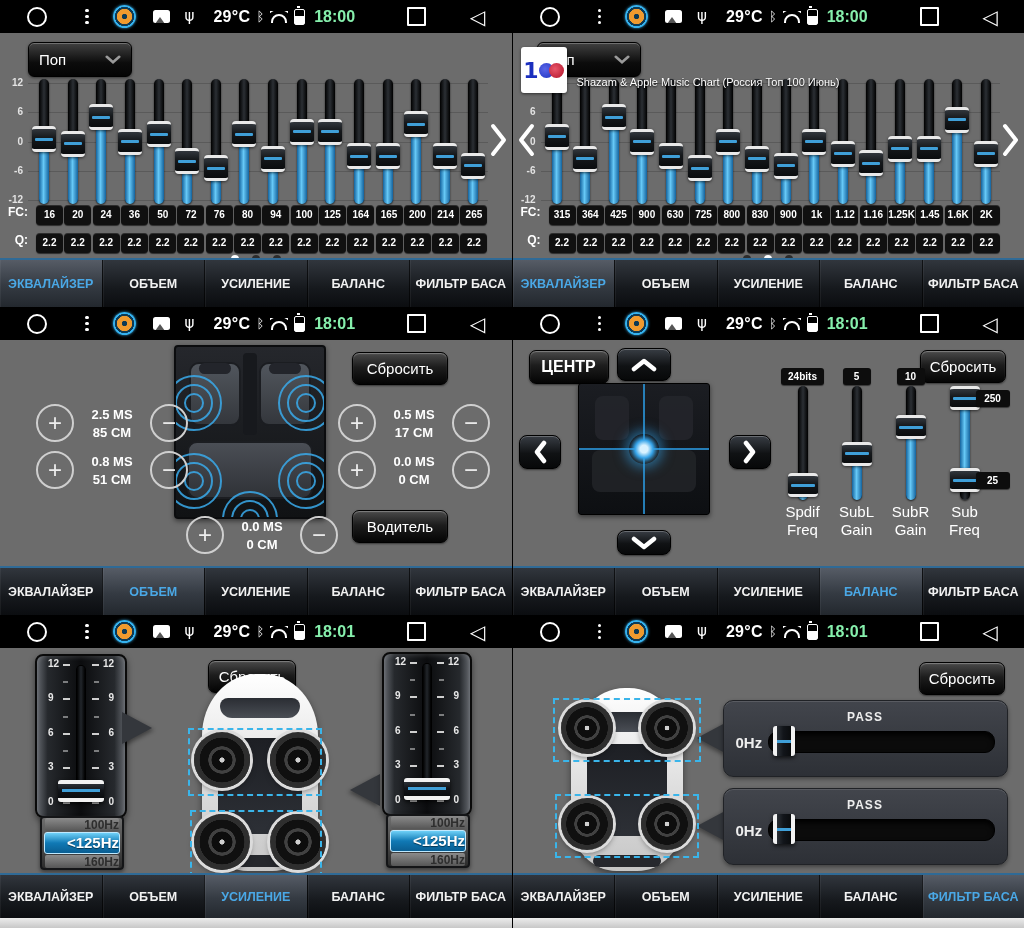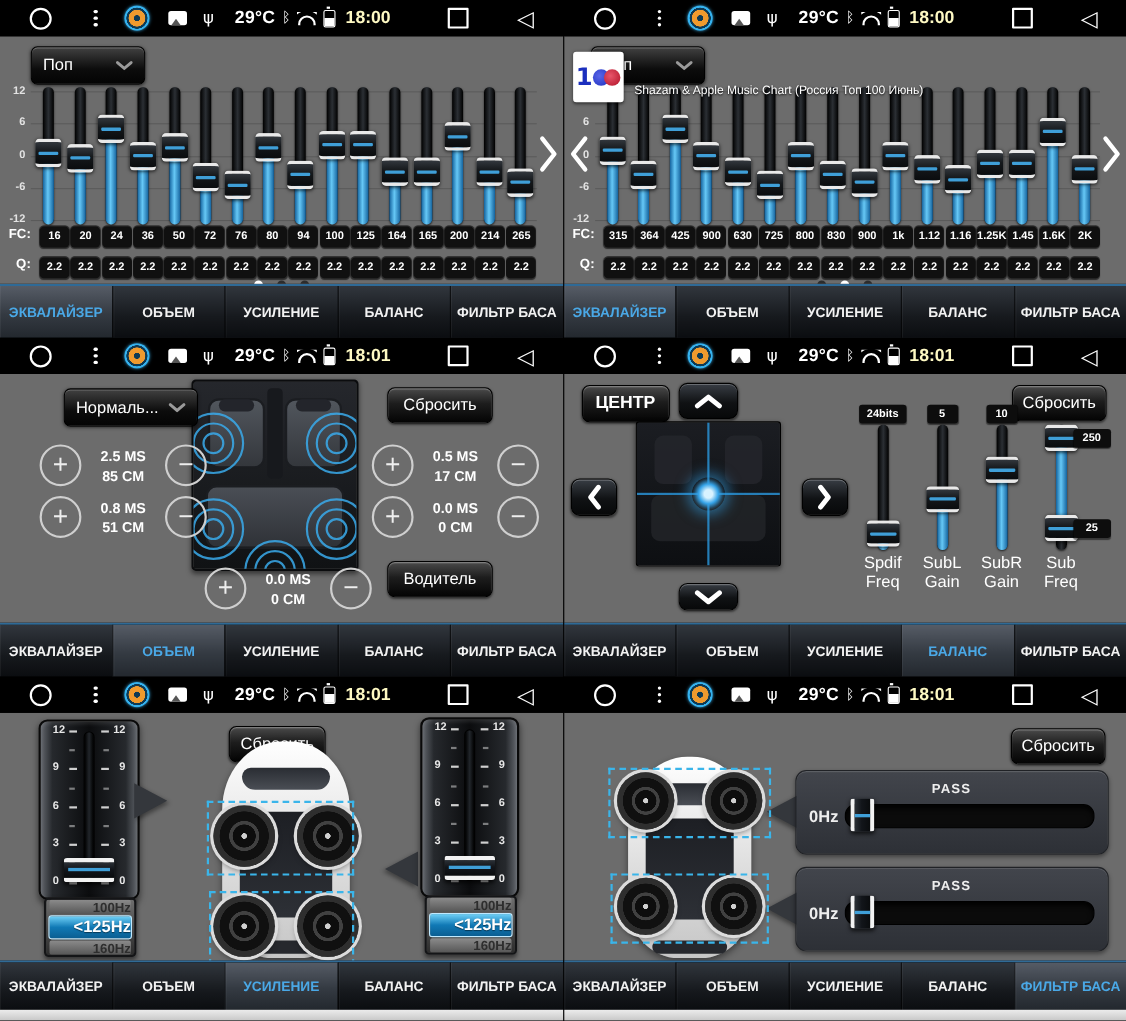--- a/index.html
+++ b/index.html
@@ -23,21 +23,21 @@
   .sb-gallery::after{content:"";position:absolute;left:2px;bottom:-1px;border-left:5px solid transparent;border-right:5px solid transparent;border-bottom:7px solid #555}
   .sb-usb{color:#fff;font-size:15px;margin-left:15px;font-family:"DejaVu Sans",sans-serif;line-height:1}
   .sb-right{display:flex;align-items:center;margin-left:auto;gap:6px}
   .sb-temp{color:#fff;font-size:16px;font-weight:bold;letter-spacing:.3px}
   .sb-bt{color:#fff;font-size:13px;font-family:"DejaVu Sans",sans-serif;line-height:1}
   .sb-wifi{position:relative;width:18px;height:12px;overflow:hidden}
   .sb-wifi::before{content:"";position:absolute;left:50%;bottom:-17px;transform:translateX(-50%);width:28px;height:28px;border:2.5px solid #fff;border-radius:50%}
   .sb-wifi::after{content:"";position:absolute;left:50%;bottom:-7px;transform:translateX(-50%);width:12px;height:12px;border:2.5px solid #fff;border-radius:50%}
   .sb-batt{width:9px;height:14px;border:1.5px solid #fff;border-radius:2px;position:relative;background:linear-gradient(to top,#fff 55%,transparent 55%)}
   .sb-batt::before{content:"";position:absolute;top:-3.5px;left:1.5px;width:3px;height:2px;background:#fff}
-  .sb-time{color:#fef9c3;font-size:16px;font-weight:bold;margin-left:3px}
+  .sb-time{color:#86efac;font-size:16px;font-weight:bold;margin-left:3px}
   .sb-square{width:15px;height:15px;border:2px solid #fff;margin-left:52px;border-radius:1px;flex:none}
   .sb-back{color:#fff;font-size:20px;margin-left:44px;margin-right:26px;font-family:"DejaVu Sans",sans-serif;line-height:1}
 
   
   .tabbar{height:47px;display:flex;border-top:2px solid #2f6a96;background:#0d1014;flex:none}
   .row3 .tabbar{height:43px}
   .tab{flex:1;display:flex;align-items:center;justify-content:center;font-size:12.5px;font-weight:bold;color:#f2f2f2;
        background:linear-gradient(#31363d,#16191d 60%,#0b0d10);border-left:1px solid rgba(0,0,0,.65);
        box-shadow:inset 1px 0 0 rgba(255,255,255,.05);white-space:nowrap;overflow:hidden;cursor:default}
   .tab:first-child{border-left:none}
@@ -592,26 +592,20 @@
     <span class="sb-temp">29°C</span>
     <span class="sb-bt">ᛒ</span>
     <span class="sb-wifi"></span>
     <span class="sb-batt"></span>
     <span class="sb-time">18:01</span>
   </span>
   <span class="sb-square"></span>
   <span class="sb-back">◁</span>
         </div>
       <div class="content">
-        <div class="dropdown" style="left:58px;top:13px;width:100px">
-          <span>Нормаль...</span>
-          <svg width="16" height="9" viewBox="0 0 18 10">
-              <polyline points="2,2 9,8 16,2" fill="none" stroke="#9a9a9a" stroke-width="3" stroke-linecap="round"></polyline>
-            </svg>
-        </div>
 
         <div class="cabin-img">
           <div class="seat l"></div>
           <div class="seat r"></div>
           <div class="console"></div>
           <div class="bench"></div>
           <div class="wave-set" style="left:-12px;top:26px">
               <i></i>
               <i></i>
               <i></i>

